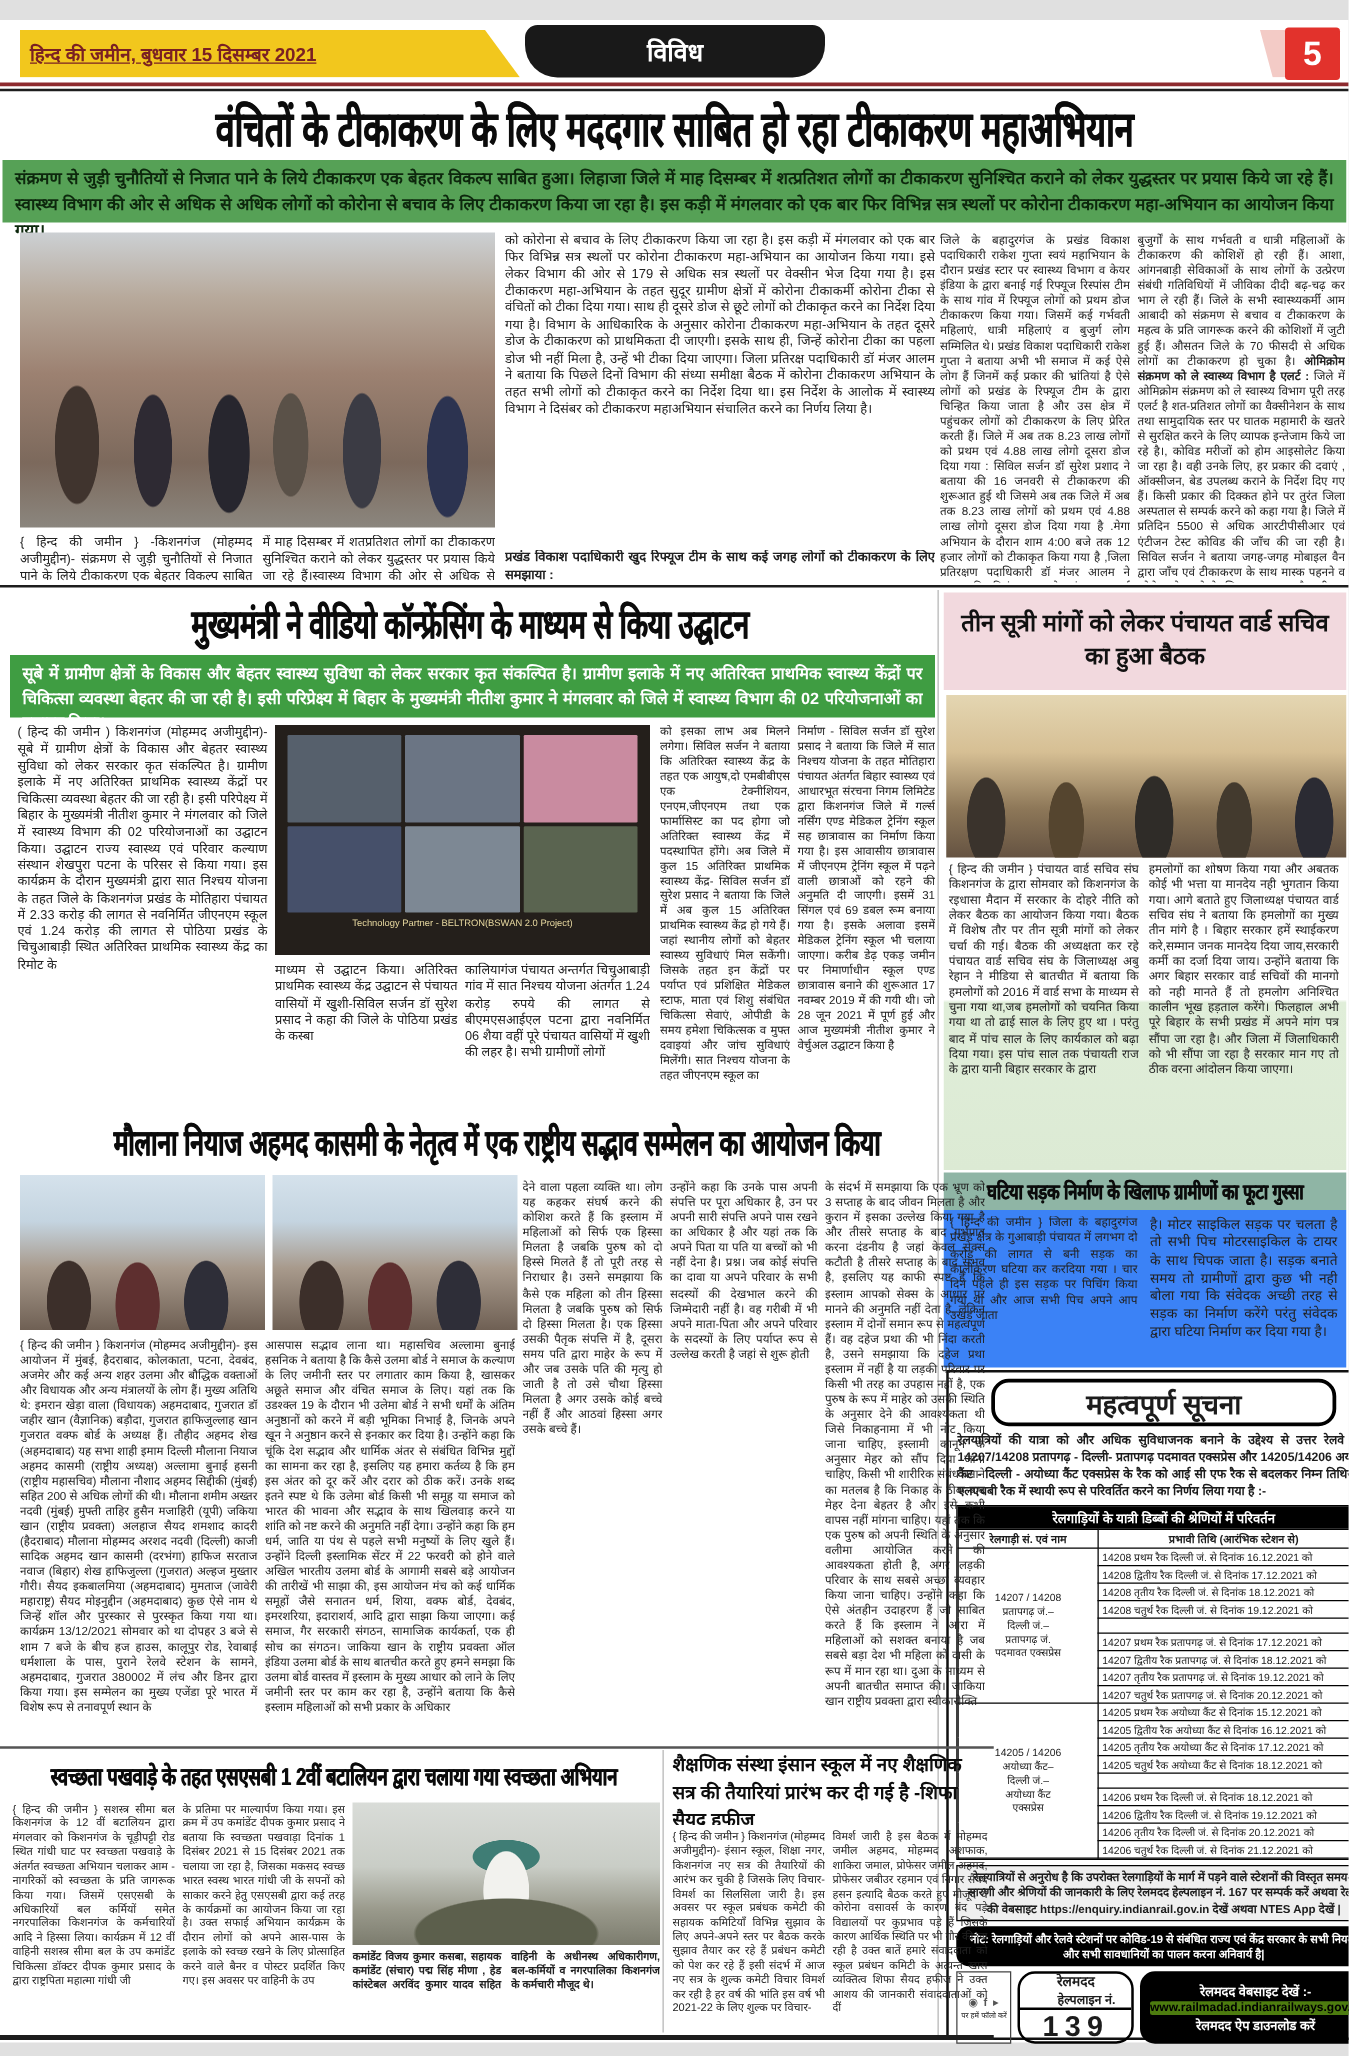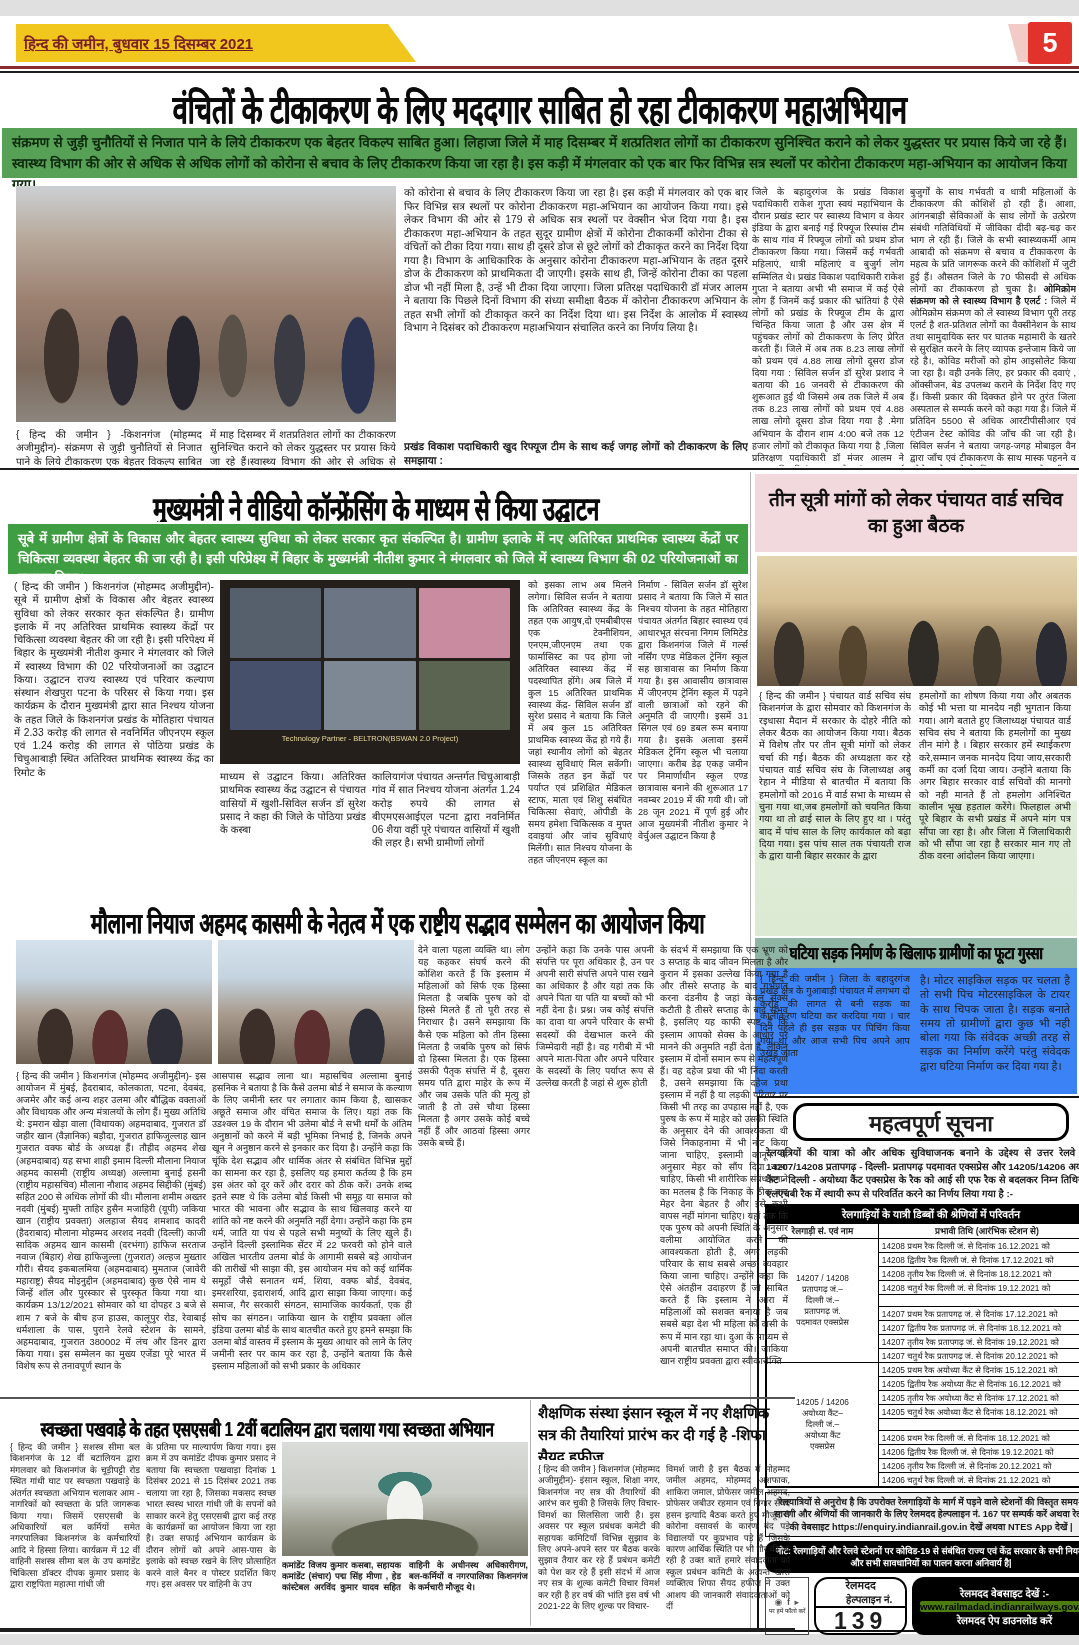--- a/index.html
+++ b/index.html
@@ -3,21 +3,21 @@
 <meta charset="utf-8">
 <style>
   html,body{margin:0;padding:0;background:#e9e9e9;}
   .page{position:relative;width:1079px;height:1645px;background:#ffffff;overflow:hidden;
         font-family:"Liberation Sans","DejaVu Sans",sans-serif;color:#1c1c1c;}
   .strip{position:absolute;left:0;width:1079px;background:#e0e0e0;}
   .abs{position:absolute;}
   .col{position:absolute;text-align:justify;overflow:hidden;line-height:1.3;color:#222;}
   .rule{position:absolute;background:#1d1d1d;}
   .vrule{position:absolute;background:#b5b5b5;width:1px;}
-  .hwrap{position:absolute;display:flex;align-items:flex-end;justify-content:center;overflow:hidden;}
+  .hwrap{position:absolute;display:flex;align-items:center;justify-content:center;overflow:hidden;}
   .hsqueeze{display:inline-block;white-space:nowrap;font-weight:bold;color:#0b0b0b;
             text-shadow:0.6px 0 0 currentColor;transform:scale(1,1.45);}
   
   .masthead-box{position:absolute;left:16px;top:24px;width:400px;height:38px;background:#f2c71d;
      clip-path:polygon(0 0,93% 0,100% 100%,0 100%);display:flex;align-items:center;}
   .masthead-box span{margin-left:8px;font-size:15px;font-weight:bold;color:#7a2023;text-decoration:underline;}
   .section-tab{position:absolute;left:420px;top:20px;width:240px;height:42px;background:#191919;
      border-radius:10px 10px 26px 26px;display:flex;align-items:center;justify-content:center;}
   .section-tab span{color:#fff;font-size:20px;font-weight:bold;}
   .pagenum-flag{position:absolute;left:1008px;top:24px;width:34px;height:38px;background:#f3cbc6;
@@ -101,20 +101,23 @@
 <body>
 
 <div class="page">
 
   <div class="strip" style="top:0;height:16px;"></div>
   <div class="strip" style="top:1634px;height:11px;"></div>
 
   <div class="masthead-box">
     <span>हिन्द की जमीन,  बुधवार 15 दिसम्बर 2021</span>
   </div>
+  <div class="section-tab">
+    <span>विविध</span>
+  </div>
   <div class="pagenum-flag"></div>
   <div class="pagenum">5</div>
   <div class="rule" style="left:0;top:66px;width:1079px;height:3px;background:#8d2a2e;"></div>
   <div class="rule" style="left:0;top:71px;width:1079px;height:2px;"></div>
 
   <div class="hwrap" style="left:0;top:76px;width:1079px;height:50px;">
     <span class="hsqueeze" style="font-size:27px;">वंचितों के टीकाकरण के लिए मददगार साबित हो रहा टीकाकरण महाअभियान</span>
   </div>
   <div class="standfirst" style="left:2px;top:128px;width:1075px;height:50px;">संक्रमण से जुड़ी चुनौतियों से निजात पाने के लिये टीकाकरण एक बेहतर विकल्प साबित हुआ। लिहाजा जिले में माह दिसम्बर में शत्प्रतिशत लोगों का टीकाकरण सुनिश्चित कराने को लेकर युद्धस्तर पर प्रयास किये जा रहे हैं।स्वास्थ्य विभाग की ओर से अधिक से अधिक लोगों को कोरोना से बचाव के लिए टीकाकरण किया जा रहा है। इस कड़ी में मंगलवार को एक बार फिर विभिन्न सत्र स्थलों पर कोरोना टीकाकरण महा-अभियान का आयोजन किया गया।</div>
 

